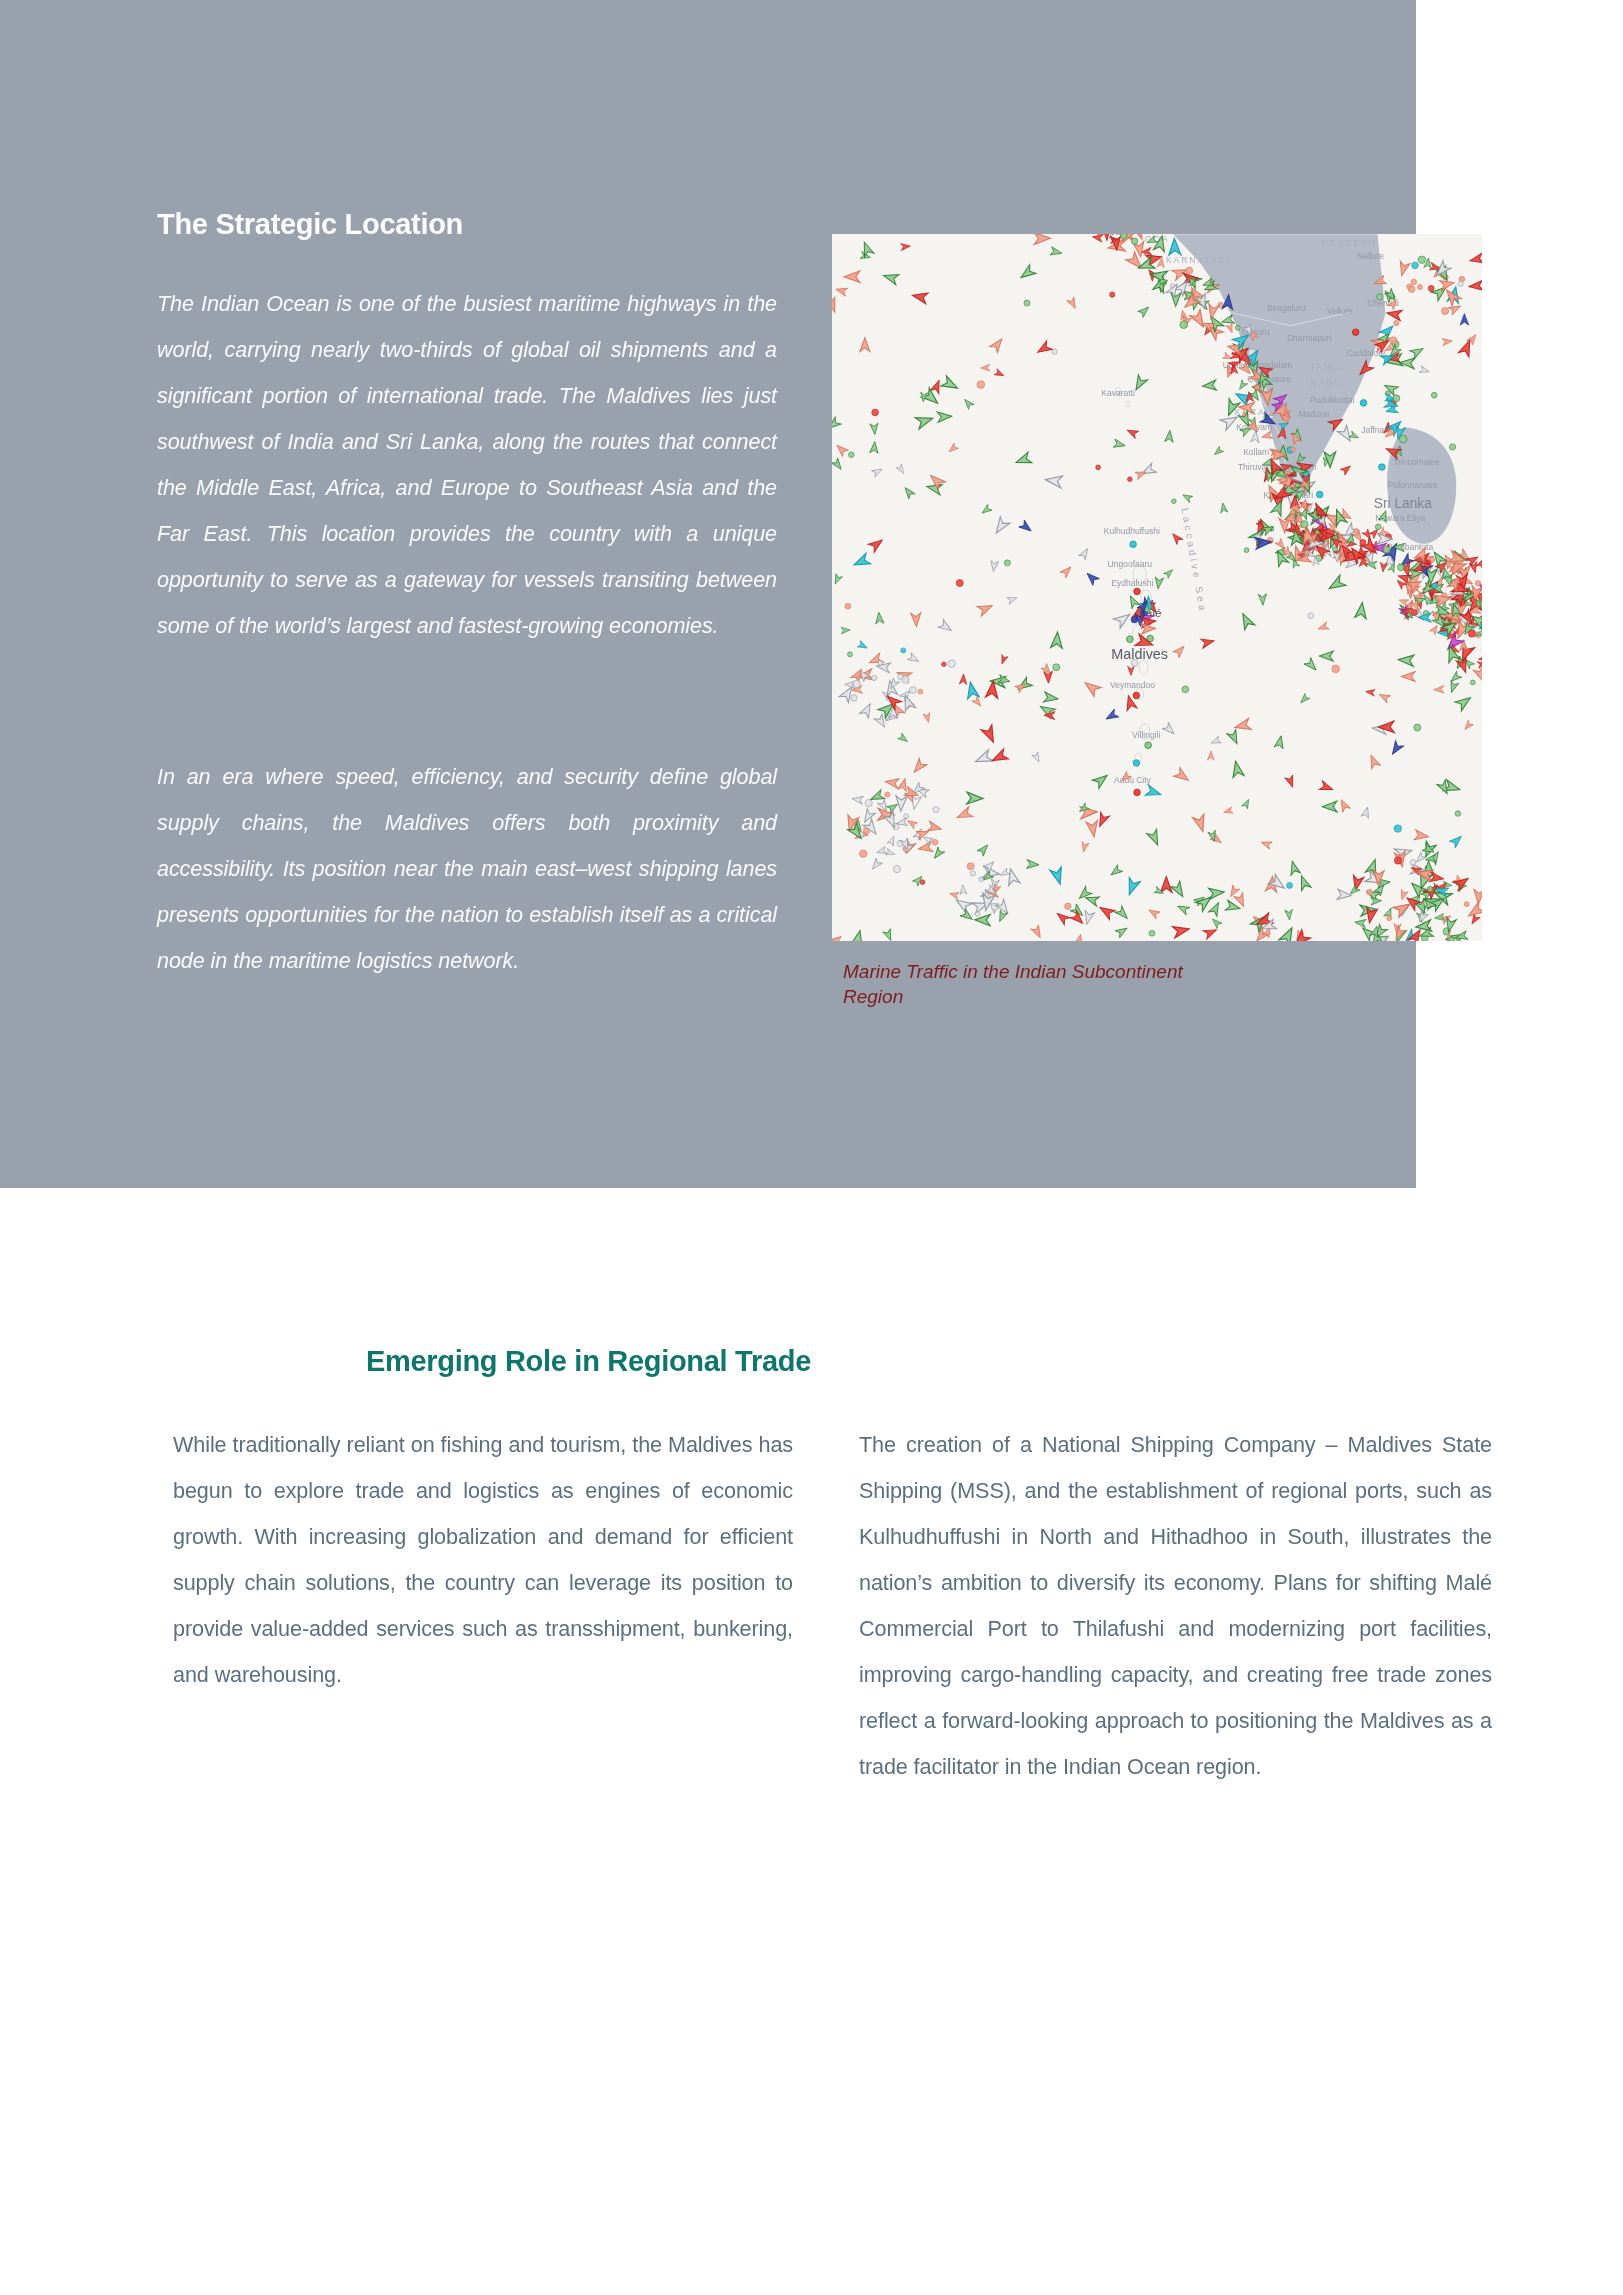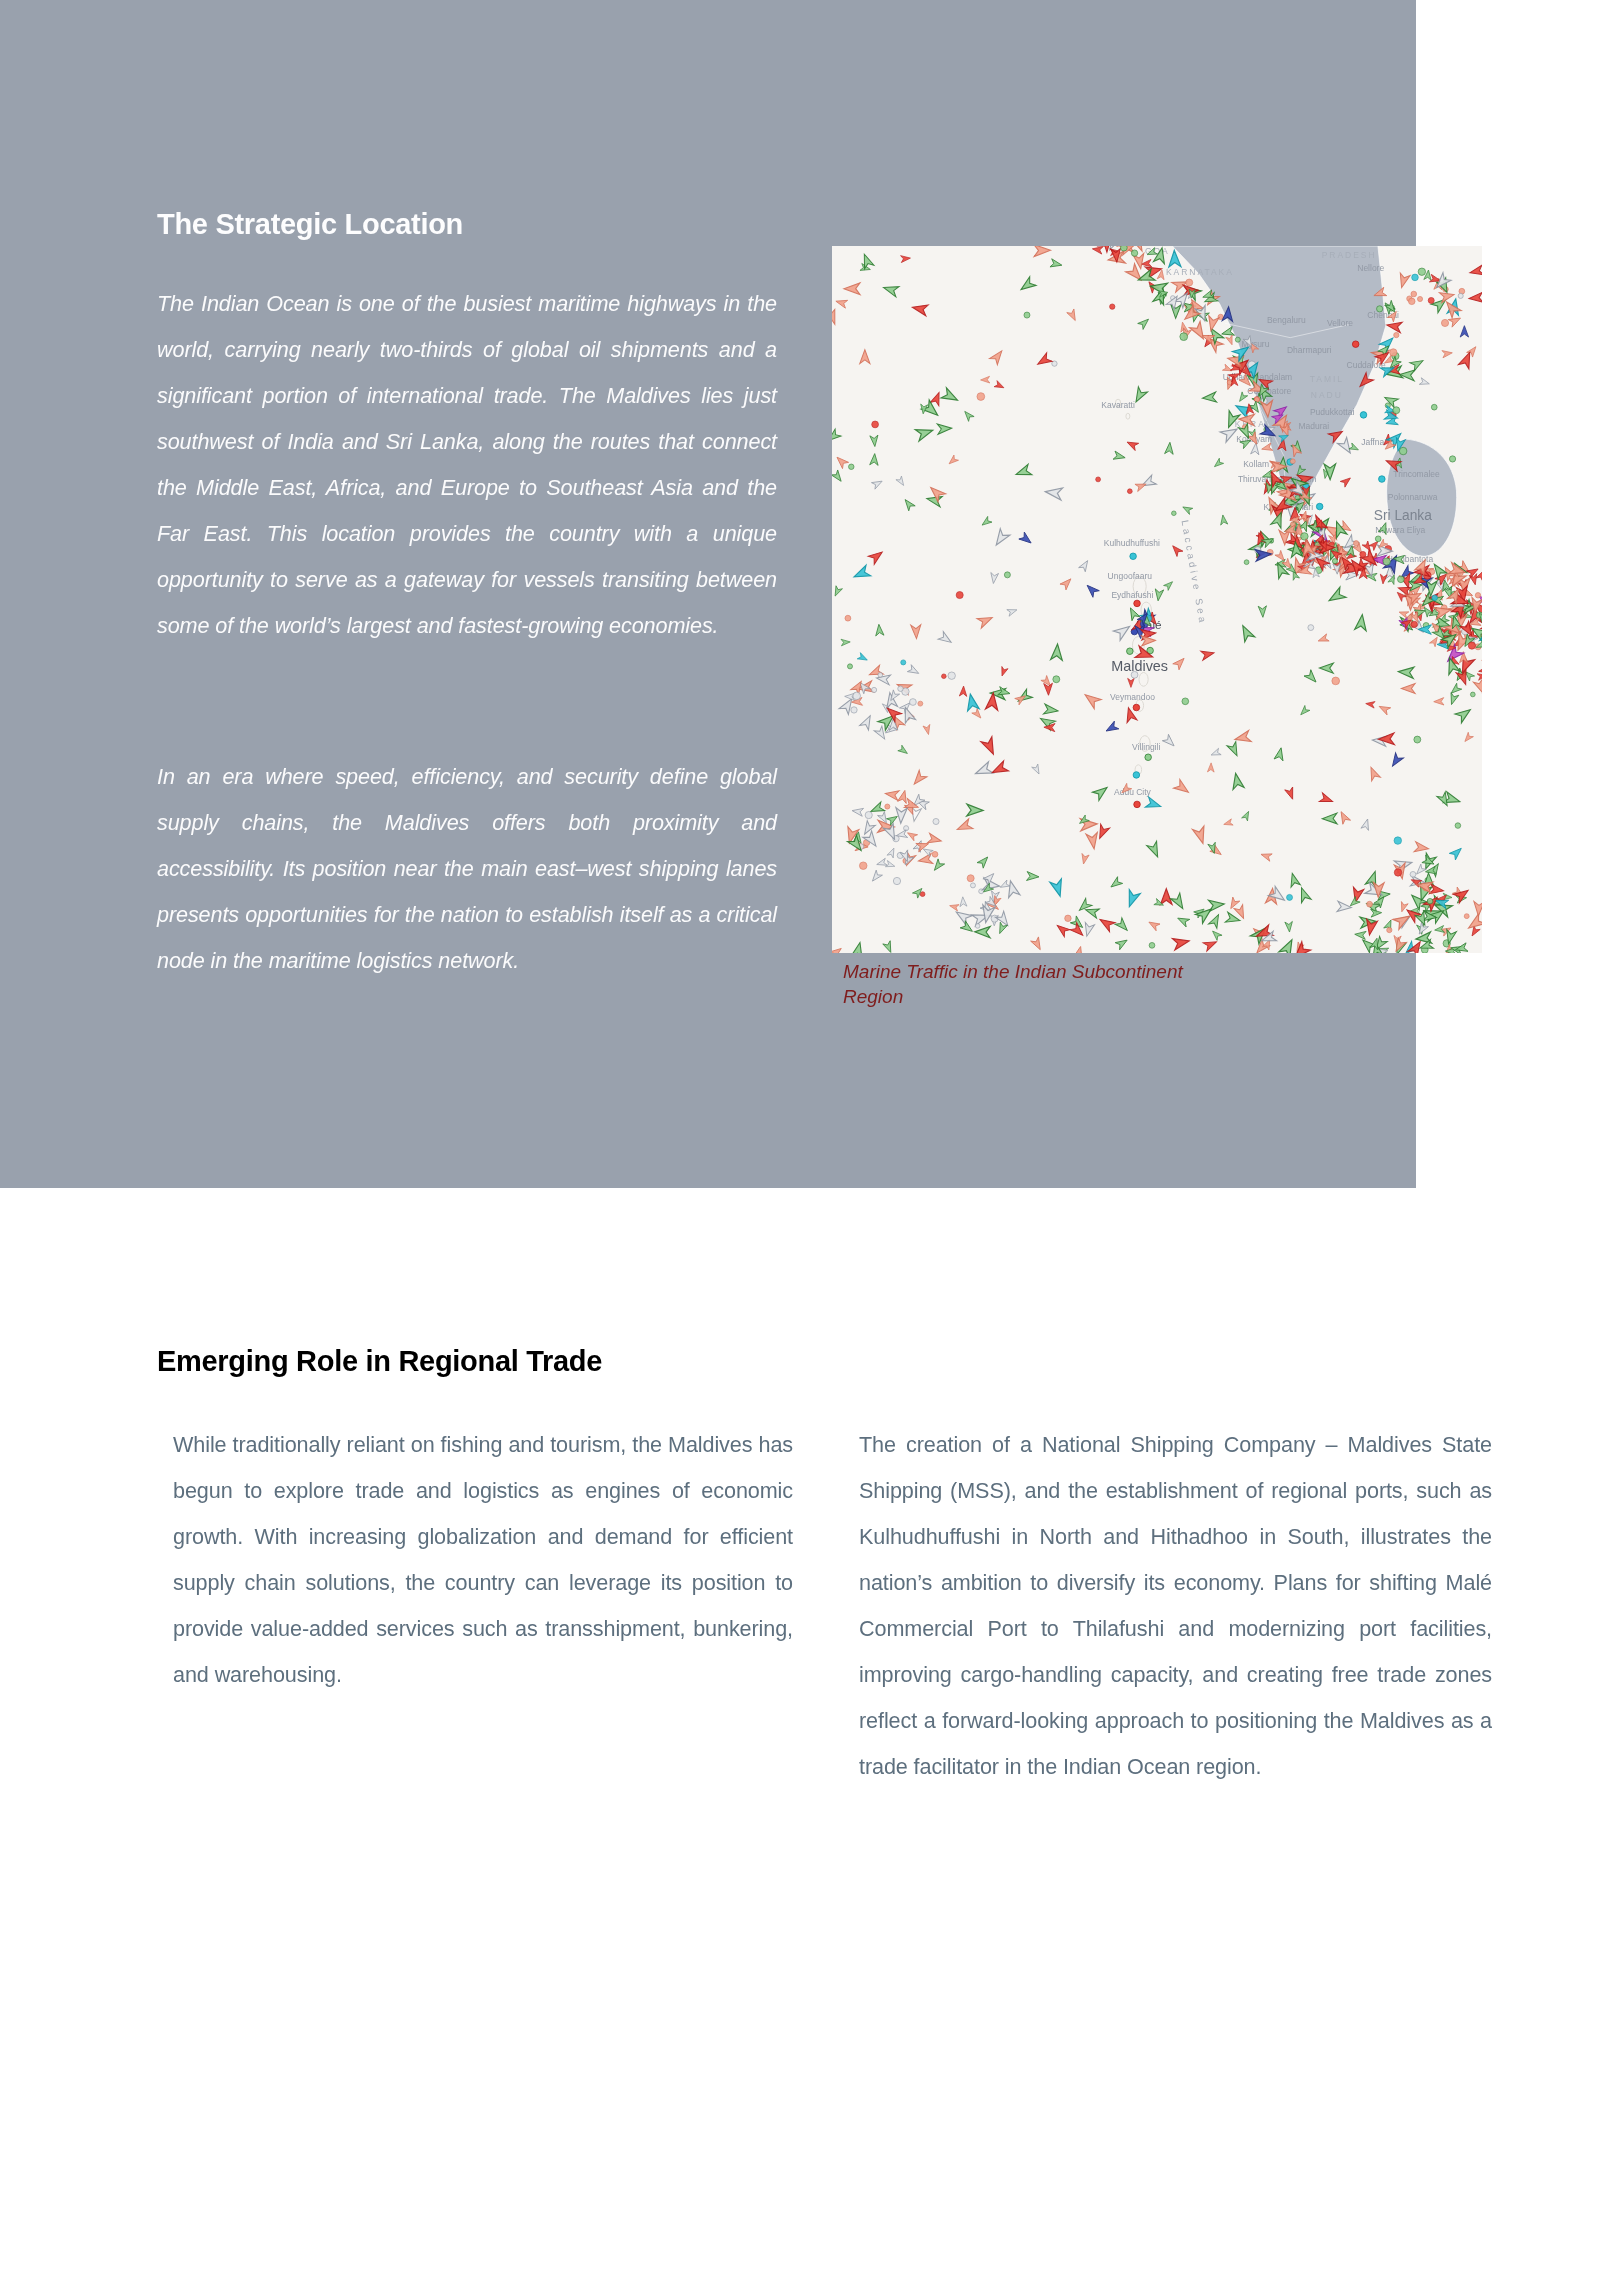--- a/index.html
+++ b/index.html
@@ -7,28 +7,28 @@
         font-family:"Liberation Sans",sans-serif;}
   
   .hero{position:absolute;left:0;top:0;width:1416px;height:1188px;background:#99a1ad;}
   .hero-title{position:absolute;left:157px;top:208px;width:654px;margin:0;
      font-size:29px;font-weight:700;color:#fdfdfe;letter-spacing:-0.3px;}
   .hero-par{position:absolute;left:157px;width:620px;margin:0;
      font-size:21.6px;line-height:46px;color:#fbfbfc;letter-spacing:-0.1px;
      text-align:justify;font-style:italic;}
   .hero-par.p1{top:281px;}
   .hero-par.p2{top:754px;}
-  .map-frame{position:absolute;left:832px;top:246px;width:650px;height:707px;
+  .map-frame{position:absolute;left:832px;top:234px;width:650px;height:707px;
      background:#f6f4f1;overflow:hidden;}
   .map-frame svg{display:block;width:100%;height:100%;}
   .map-caption{position:absolute;left:843px;top:959px;width:393px;margin:0;
      font-size:19px;line-height:25px;font-style:italic;color:#7f1d1d;}
   
   .lower-title{position:absolute;left:157px;top:1345px;width:654px;margin:0;
-     font-size:29px;font-weight:700;color:#000000;letter-spacing:-0.3px;}
+     font-size:29px;font-weight:700;color:#0f766e;letter-spacing:-0.3px;text-align:right;}
   .col-par{position:absolute;width:620px;margin:16px;font-size:21.6px;line-height:46px;
      color:#5d6f7e;letter-spacing:-0.1px;text-align:justify;}
   .col-left{left:157px;top:1406px;}
   .col-right{left:843px;top:1406px;width:633px;}
   .footer{position:absolute;left:822px;top:2170px;width:654px;text-align:right;
      font-size:22px;color:#5b6c7a;}
 </style>
 </head>
 <body>
 

